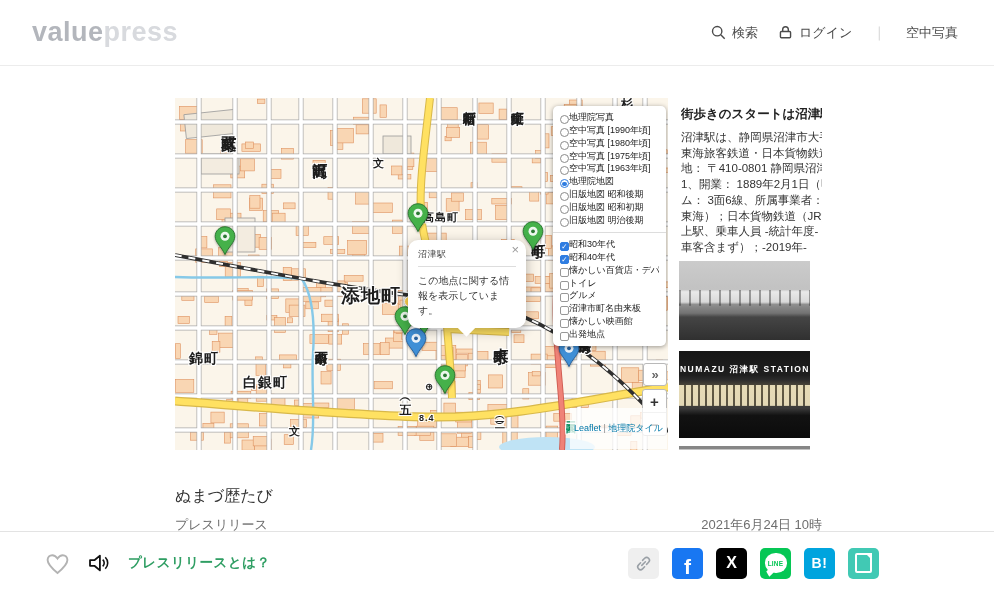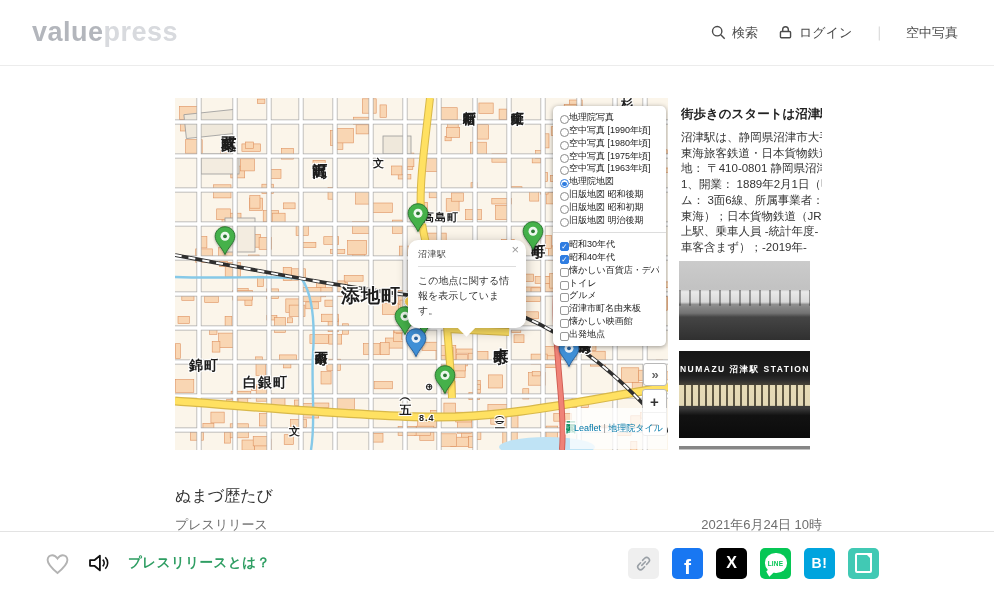--- a/index.html
+++ b/index.html
@@ -448,21 +448,21 @@
     </svg>
 
     <div id="map-labels">
         <div class="mlabel vert" style="left: 46px; top: 26px; font-size: 15px;">双葉町</div>
         <div class="mlabel vert" style="left: 137px; top: 52px; font-size: 15px;">高沢町</div>
         <div class="mlabel vert" style="left: 287px; top: 2px; font-size: 13px;">新宿町</div>
         <div class="mlabel vert" style="left: 335px; top: 2px; font-size: 13px;">庄栄町</div>
         <div class="mlabel" style="left: 248px; top: 114px; font-size: 11px;">高島町</div>
         <div class="mlabel vert" style="left: 356px; top: 134px; font-size: 14px;">手町</div>
         <div class="mlabel" style="left: 166px; top: 188px; font-size: 19px;">添地町</div>
-        <div class="mlabel" style="left: 14px; top: 260px; font-size: 14px;">錦町</div>
+        <div class="mlabel" style="left: 14px; top: 254px; font-size: 14px; font-family: Liberation Mono, monospace;">錦町</div>
         <div class="mlabel" style="left: 68px; top: 277px; font-size: 14px;">白銀町</div>
         <div class="mlabel vert" style="left: 139px; top: 243px; font-size: 13px;">西条町</div>
         <div class="mlabel vert" style="left: 318px; top: 238px; font-size: 15px;">大手町</div>
         <div class="mlabel vert" style="left: 301px; top: 190px; font-size: 13px; color: rgb(0, 136, 90);">沼津駅</div>
         <div class="mlabel vert" style="left: 402px; top: 228px; font-size: 14px;">三枚橋町</div>
         <div class="mlabel vert" style="left: 319px; top: 314px; font-size: 10px;">（二）</div>
         <div class="mlabel vert" style="left: 224px; top: 296px; font-size: 12px;">（五</div>
         <div class="mlabel vert" style="left: 390px; top: 316px; font-size: 10px; color: rgb(0, 136, 90);">三園</div>
         <div class="mlabel" style="left: 446px; top: 0px; font-size: 12px;">杉</div>
         <div class="mlabel" style="left: 198px; top: 60px; font-size: 11px;">文</div>

